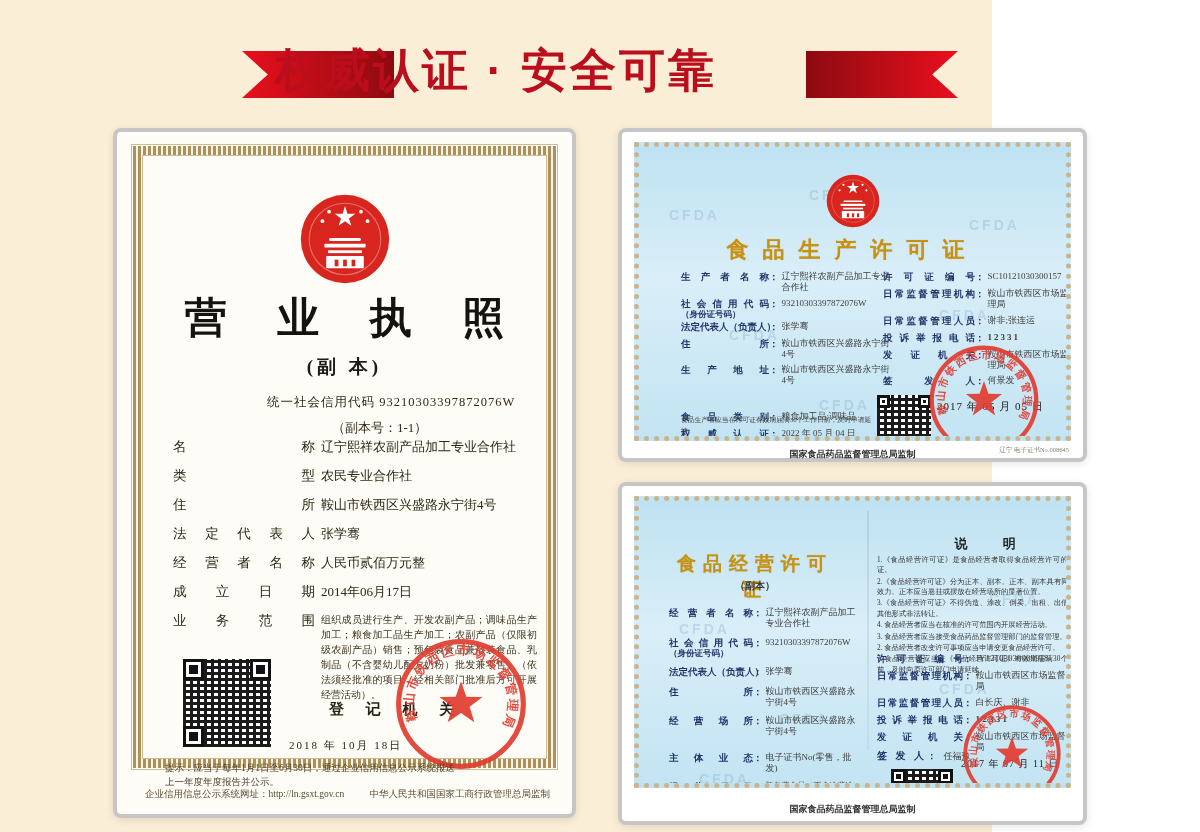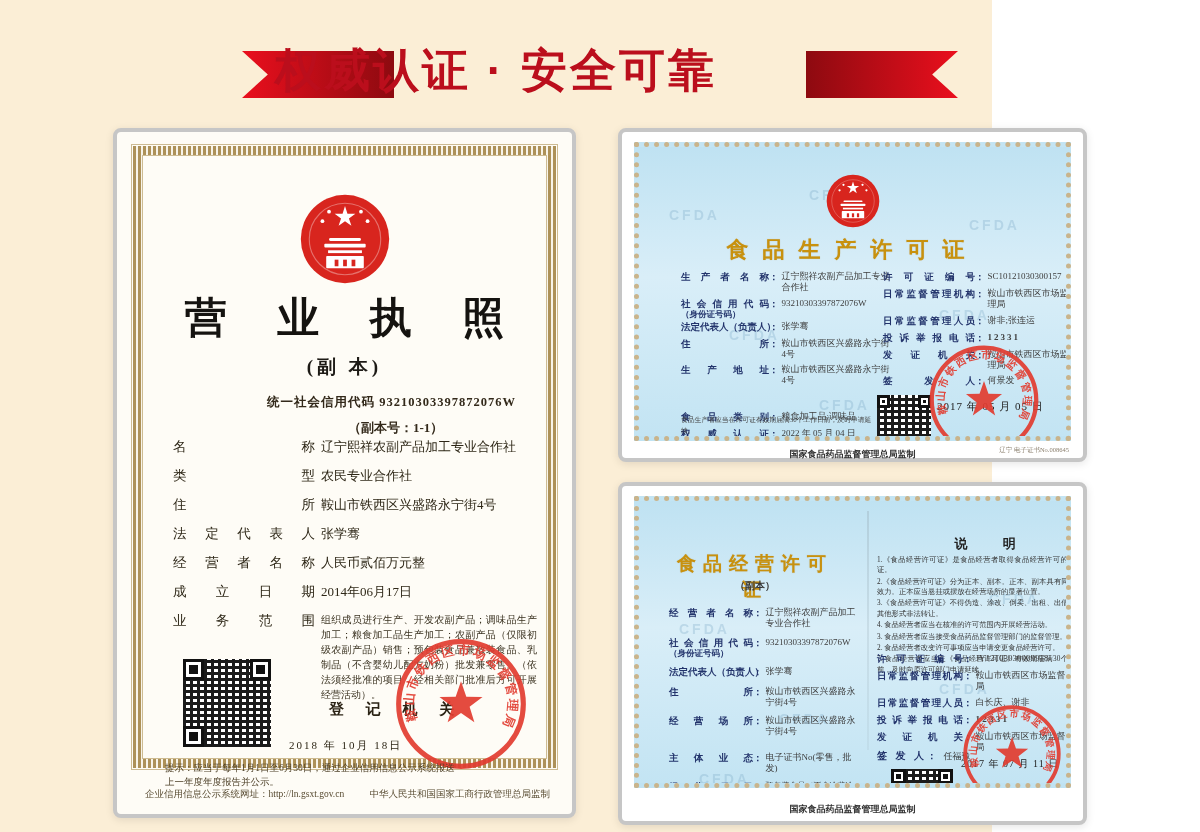--- a/index.html
+++ b/index.html
@@ -30,22 +30,22 @@
     border-image:repeating-linear-gradient(90deg,#ad9158 0 3px,#f8f4e9 3px 5px,#ad9158 5px 8px,#f8f4e9 8px 10px) 9;
     outline:1px solid #cdbb92; outline-offset:1px;
     box-shadow:inset 0 0 0 1px #cdbb92; }
   .biz-emblem{ position:absolute; left:50%; top:60px; transform:translateX(-50%);
     width:94px; height:94px; }
   .biz-title{ position:absolute; left:0; right:0; top:158px; text-align:center;
     font-size:42px; font-weight:bold; color:#151310; letter-spacing:20px; text-indent:20px; }
   .biz-sub{ position:absolute; left:0; right:0; top:222px; text-align:center;
     font-size:19px; font-weight:bold; color:#1d1a15; letter-spacing:4px; }
   .biz-code{ position:absolute; left:150px; top:262px; font-size:12.5px; color:#33291a;
-    letter-spacing:1px;font-weight:bold; }
-  .biz-copyno{ position:absolute; left:231px; top:287px; font-size:13px; color:#33291a;font-weight:bold; }
+    letter-spacing:1px; }
+  .biz-copyno{ position:absolute; left:215px; top:287px; font-size:13px; color:#33291a; }
   .biz-rows{ position:absolute; left:56px; top:306px; width:364px; }
   .brow{ display:flex; margin-bottom:11px; }
   .b-lbl{ width:142px; min-width:142px; font-size:13.5px; color:#2e2717;
     text-align:justify; text-align-last:justify; height:18px; overflow:hidden; }
   .b-val{ flex:1; font-size:13px; color:#2e2717; padding-left:6px; }
   .b-val.small{ font-size:10px; line-height:1.5; color:#3a3220; text-align:justify; }
   .qr{ position:absolute; background:#fff; background-image:
       repeating-linear-gradient(0deg,#1b1b1b 0 3px,transparent 3px 6px),
       repeating-linear-gradient(90deg,#1b1b1b 0 3px,#fff 3px 7px); }
   .qr i{ position:absolute; width:24%; height:24%; border:3px solid #111; background:#fff; }

